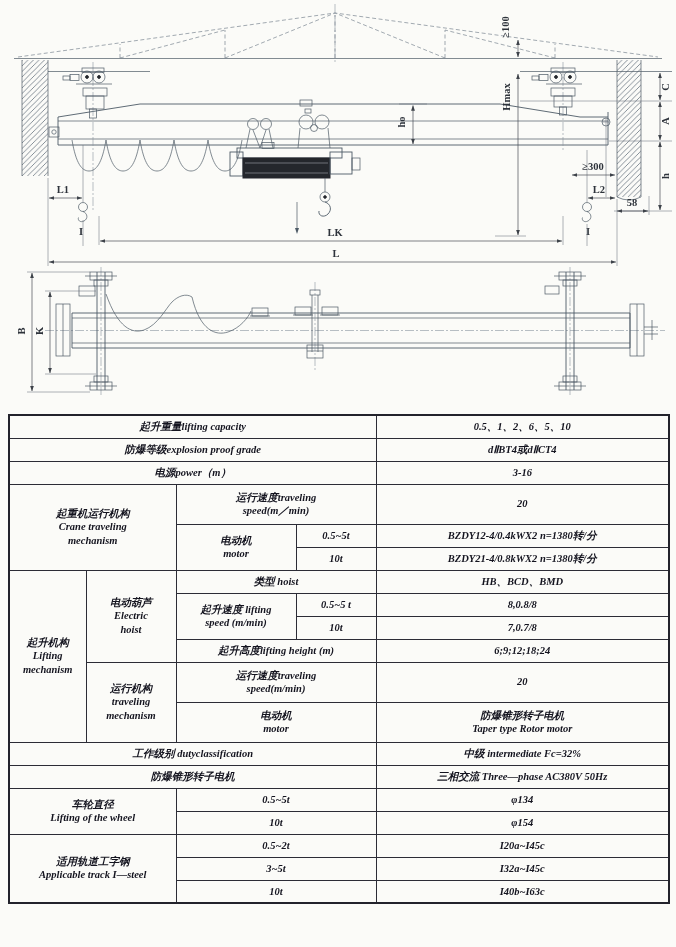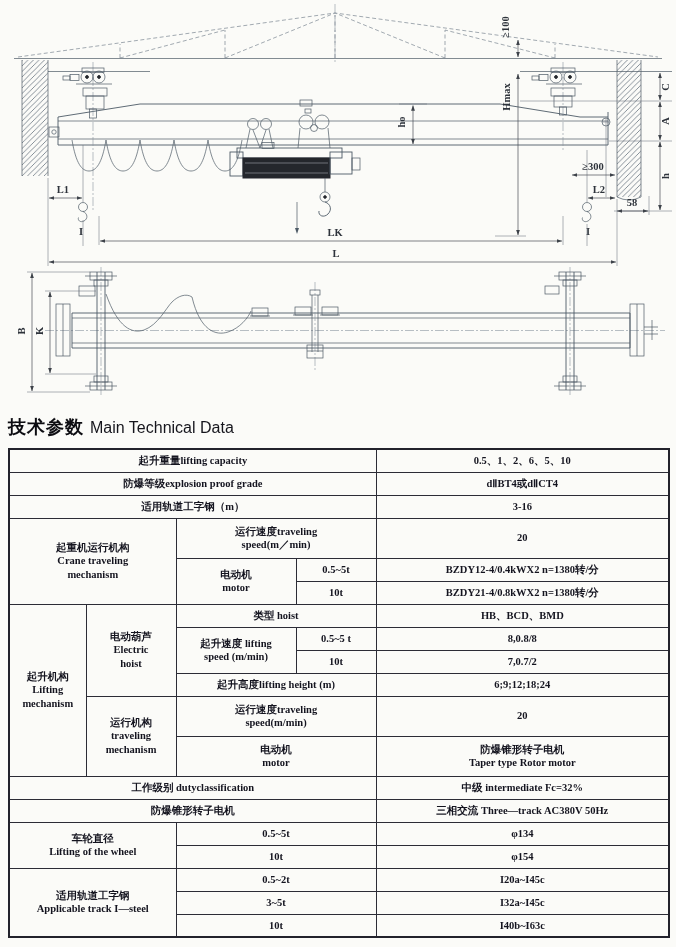--- a/index.html
+++ b/index.html
@@ -28,20 +28,21 @@
   
   table.spec{
     border-collapse:collapse;
     table-layout:fixed;
     width:660px;
     margin:9px 0 14px 8px;
     font-family:"Liberation Serif",serif;
     font-weight:bold;
     font-size:10.5px;
     color:#14141f;
+    font-style:italic;
   }
   table.spec td{
     border:1px solid #2c2c36;
     text-align:center;
     vertical-align:middle;
     padding:1px 3px;
     white-space:pre-line;
     line-height:1.25;
   }
   table.spec{border:2px solid #23232c;}
@@ -268,44 +269,40 @@
     <g>
       <path class="ext" d="M27,272 H90 M27,392 H90 M45,291 H96 M45,374 H96"></path>
       <path class="dim" d="M32,273 V391" marker-start="url(#arr)" marker-end="url(#arr)"></path>
       <path class="dim" d="M50,292 V373" marker-start="url(#arr)" marker-end="url(#arr)"></path>
       <text class="dimtxt" text-anchor="middle" transform="rotate(-90 25 331)" x="25" y="331">B</text>
       <text class="dimtxt" text-anchor="middle" transform="rotate(-90 43 331)" x="43" y="331">K</text>
     </g>
   </g>
 </svg>
 
-<div class="title-row">
-  <span class="title-cjk">技术参数</span>
-  <span class="title-en">Main Technical Data</span>
-</div>
 
 <table class="spec">
   <colgroup>
     <col style="width:77px">
         <col style="width:90px">
         <col style="width:120px">
         <col style="width:80px">
         <col style="width:293px">
   </colgroup>
   <tbody>
     <tr class="h1">
       <td colspan="4">起升重量lifting capacity</td>
       <td>0.5、1、2、6、5、10</td>
     </tr>
     <tr class="h1">
       <td colspan="4">防爆等级explosion proof grade</td>
       <td>dⅡBT4或dⅡCT4</td>
     </tr>
     <tr class="h1">
-      <td colspan="4">适用轨道工字钢（m）</td>
+      <td colspan="4">电源power（m）</td>
       <td>3-16</td>
     </tr>
     <tr class="h2">
       <td colspan="2" rowspan="3">起重机运行机构
 Crane traveling
 mechanism</td>
       <td colspan="2">运行速度traveling
 speed(m／min)</td>
       <td>20</td>
     </tr>
@@ -330,21 +327,21 @@
       <td>HB、BCD、BMD</td>
     </tr>
     <tr class="h1">
       <td rowspan="2">起升速度 lifting
 speed (m/min)</td>
       <td>0.5~5 t</td>
       <td>8,0.8/8</td>
     </tr>
     <tr class="h1">
       <td>10t</td>
-      <td>7,0.7/2</td>
+      <td>7,0.7/8</td>
     </tr>
     <tr class="h1">
       <td colspan="2">起升高度lifting height (m)</td>
       <td>6;9;12;18;24</td>
     </tr>
     <tr class="h2">
       <td rowspan="2">运行机构
 traveling
 mechanism</td>
       <td colspan="2">运行速度traveling
@@ -356,21 +353,21 @@
 motor</td>
       <td>防爆锥形转子电机
 Taper type Rotor motor</td>
     </tr>
     <tr class="h1">
       <td colspan="4">工作级别  dutyclassification</td>
       <td>中级  intermediate Fc=32%</td>
     </tr>
     <tr class="h1">
       <td colspan="4">防爆锥形转子电机</td>
-      <td>三相交流  Three—track AC380V 50Hz</td>
+      <td>三相交流  Three—phase AC380V 50Hz</td>
     </tr>
     <tr class="h1">
       <td colspan="2" rowspan="2">车轮直径
 Lifting of the wheel</td>
       <td colspan="2">0.5~5t</td>
       <td>φ134</td>
     </tr>
     <tr class="h1">
       <td colspan="2">10t</td>
       <td>φ154</td>

